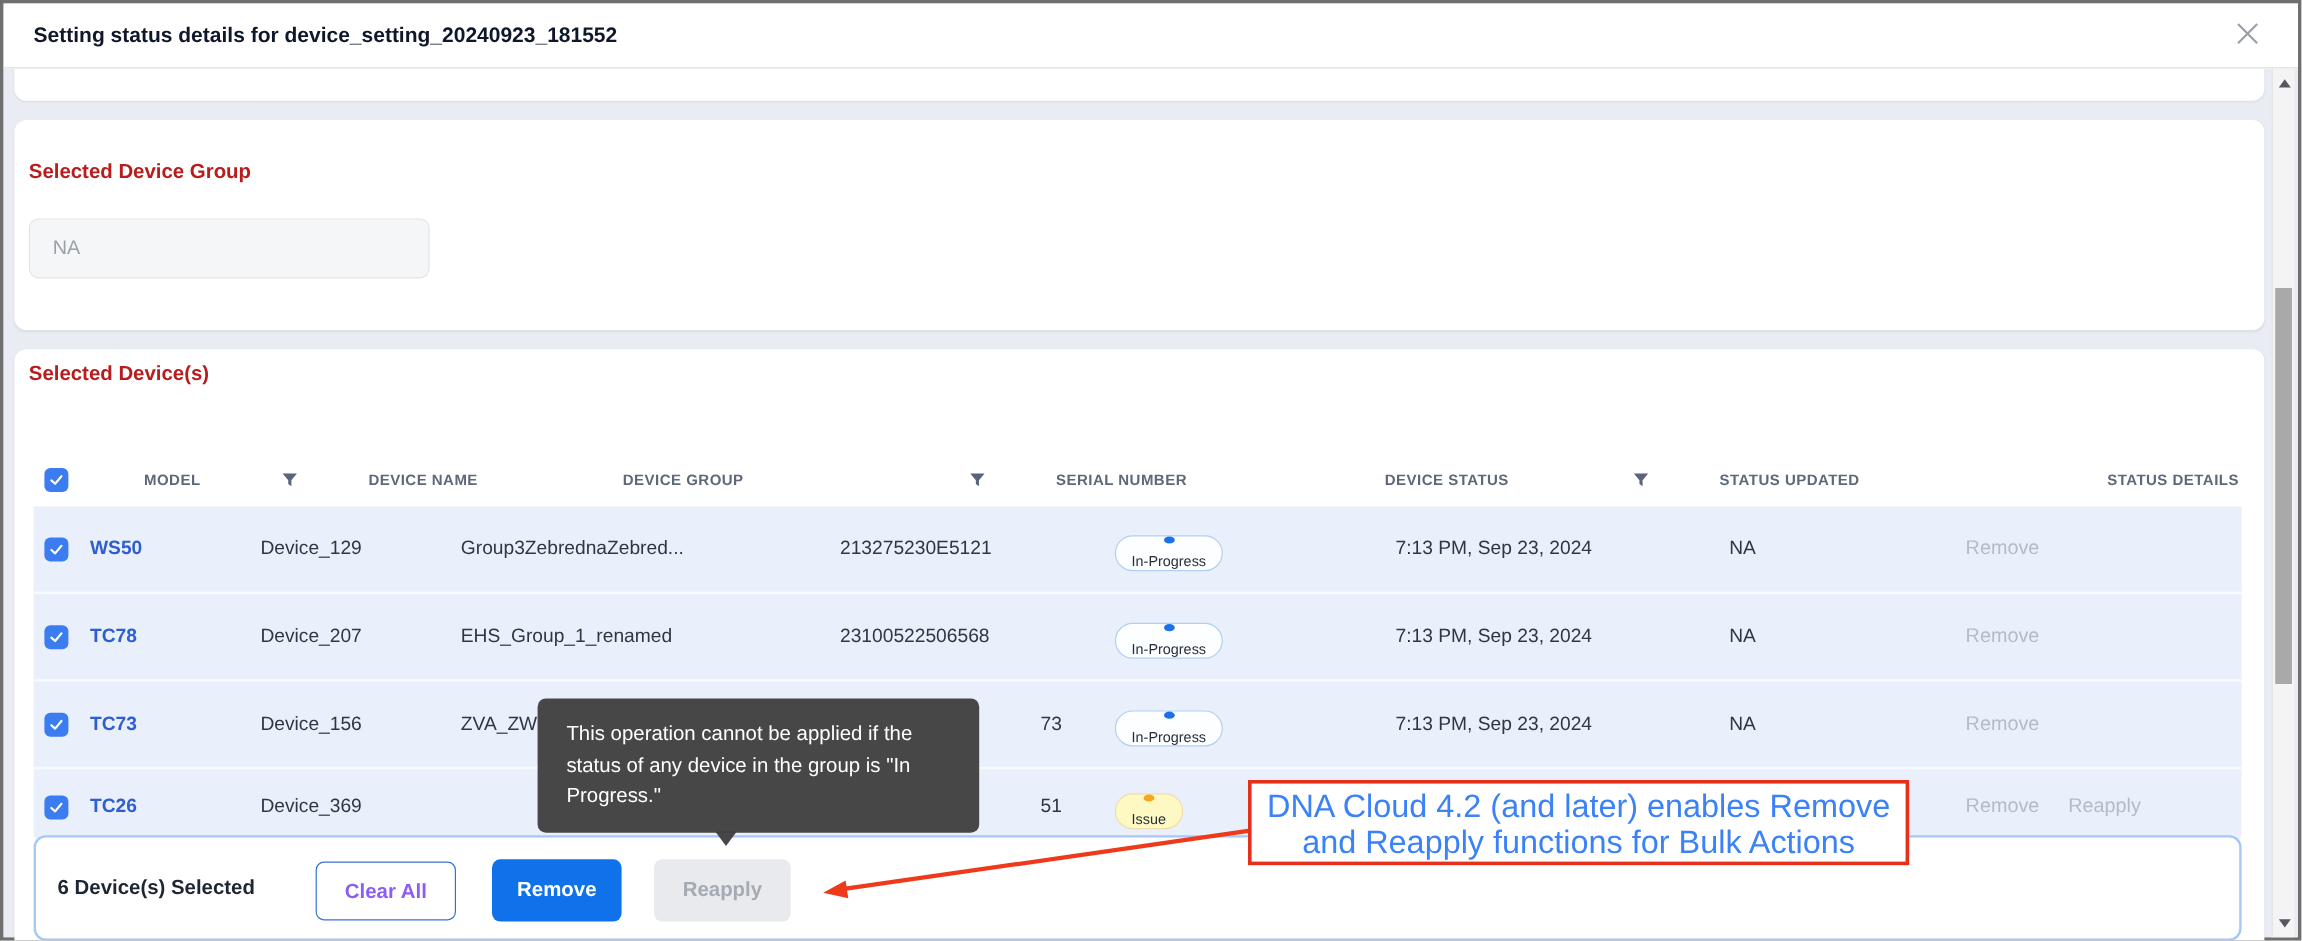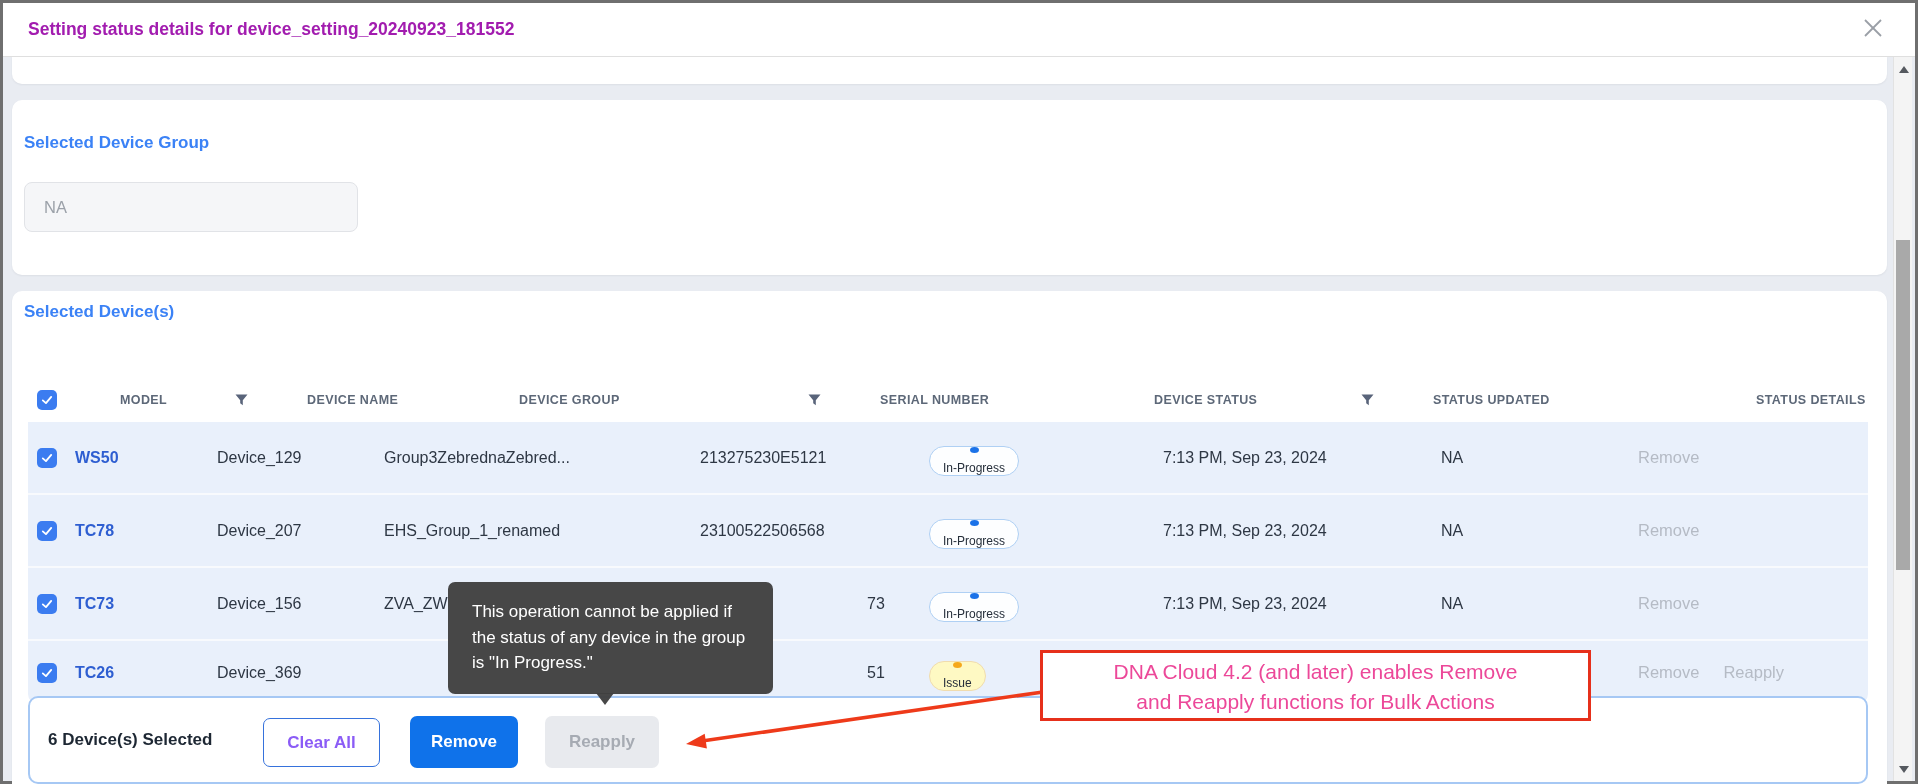--- a/index.html
+++ b/index.html
@@ -3,33 +3,33 @@
 <meta charset="utf-8">
 <style>
   * { margin:0; padding:0; box-sizing:border-box; }
   html,body { width:1918px; height:784px; font-family:"Liberation Sans", sans-serif; background:#fff; }
   .modal { position:relative; width:1918px; height:784px; background:#fff; overflow:hidden;
            box-shadow: inset 0 0 0 3px #6f6f6f; }
 
   
   .modal-header { position:absolute; left:3px; top:3px; right:3px; height:54px; background:#fff;
                   border-bottom:1px solid #dfdfdf; z-index:8; }
-  .modal-title { position:absolute; left:25px; top:16px; font-size:17.5px; font-weight:bold; color:#a21caf; }
+  .modal-title { position:absolute; left:25px; top:16px; font-size:17.5px; font-weight:bold; color:#0f172a; }
   .close-btn { position:absolute; left:1858px; top:13px; width:30px; height:30px; cursor:pointer;
                display:flex; align-items:center; justify-content:center; z-index:9; }
 
   
   .content-bg { position:absolute; left:3px; right:3px; top:57px; bottom:3px; background:#e9ecf2; }
 
   .card { position:absolute; background:#fff; border-radius:10px; box-shadow:0 1px 2px rgba(40,50,70,0.07); }
   .card-sliver { left:12px; top:57px; width:1875px; height:27px; border-radius:0 0 10px 10px; }
   .card-group { left:12px; top:100px; width:1875px; height:175px; }
   .card-devices { left:12px; top:291px; width:1875px; height:493px; border-radius:10px 10px 0 0; }
 
-  .section-heading { position:absolute; left:12px; font-size:17px; font-weight:bold; color:#3b82f6; }
+  .section-heading { position:absolute; left:12px; font-size:17px; font-weight:bold; color:#b91c1c; }
   .card-group .section-heading { top:33px; }
   .card-devices .section-heading { top:11px; }
 
   .group-field { position:absolute; left:12px; top:82px; width:334px; height:50px; background:#f5f6f8;
                  border:1px solid #e1e3e7; border-radius:8px; font-size:16.5px; color:#9ba1a9;
                  line-height:48px; padding-left:19px; }
 
   
   .table { position:absolute; left:16px; top:87px; width:1840px; }
   .thead, .trow { display:grid;
@@ -60,31 +60,31 @@
                 border:2px solid #a6c8f4; border-radius:10px; z-index:6; }
   .selected-count { position:absolute; left:18px; top:32px; font-size:17px; font-weight:bold; color:#1d2733; }
   .btn { position:absolute; display:flex; align-items:center; justify-content:center;
          font-size:17px; font-weight:bold; border-radius:7px; cursor:pointer; }
   .btn-clear { left:233px; top:20px; width:117px; height:49px; background:#fff;
                border:1.5px solid #3672dc; color:#8b5cf6; }
   .btn-remove { left:380px; top:18px; width:108px; height:52px; background:#0f72ea; color:#fff; }
   .btn-reapply { left:515px; top:18px; width:114px; height:52px; background:#e8eaee; color:#a6abb3; }
 
   
-  .tooltip { position:absolute; left:448px; top:582px; width:325px; height:112px;
+  .tooltip { position:absolute; left:448px; top:582px; width:368px; height:112px;
              background:rgba(64,64,64,0.96); border-radius:7px; z-index:20;
              padding:17px 24px; color:#fff; font-size:17px; line-height:25.5px; }
   .tooltip-caret { position:absolute; left:148px; bottom:-11px; width:0; height:0;
                    border-left:9px solid transparent; border-right:9px solid transparent;
                    border-top:12px solid rgba(64,64,64,0.96); }
 
   
   .annotation { position:absolute; left:1040px; top:650px; width:551px; height:71px; background:#fff;
                 border:3px solid #e6301b; z-index:25; text-align:center; padding-top:4px;
-                font-size:21px; line-height:30px; color:#ec4899; }
+                font-size:27px; line-height:30px; color:#3b82f6; }
   .arrow-layer { position:absolute; inset:0; z-index:24; pointer-events:none; }
 
   
   .v-scrollbar { position:absolute; left:1893px; top:57px; width:19px; height:724px; background:#f4f4f4;
                  border-left:1px solid #e2e2e2; z-index:7; }
   .scroll-btn { position:absolute; left:0; width:19px; height:20px; display:flex; align-items:center;
                 justify-content:center; cursor:pointer; }
   .scroll-up { top:2px; } .scroll-down { bottom:2px; }
   .tri-up { width:0; height:0; border-left:5px solid transparent; border-right:5px solid transparent;
             border-bottom:7px solid #55595f; }

